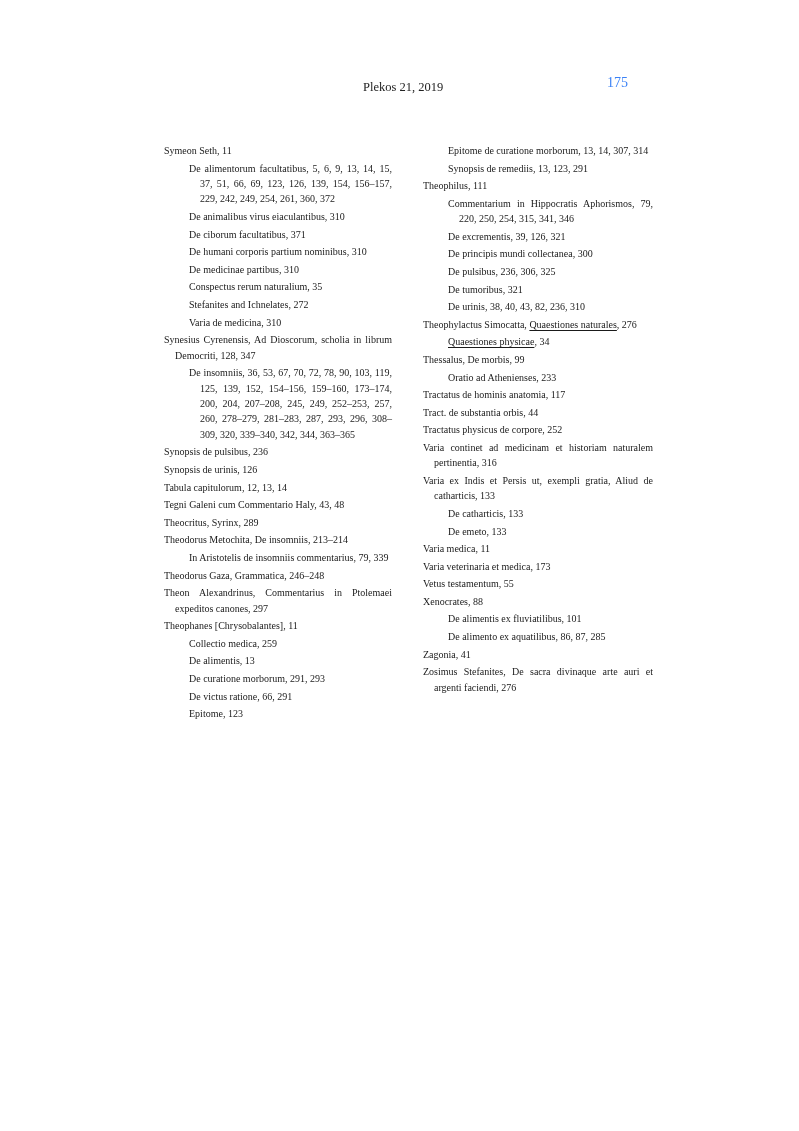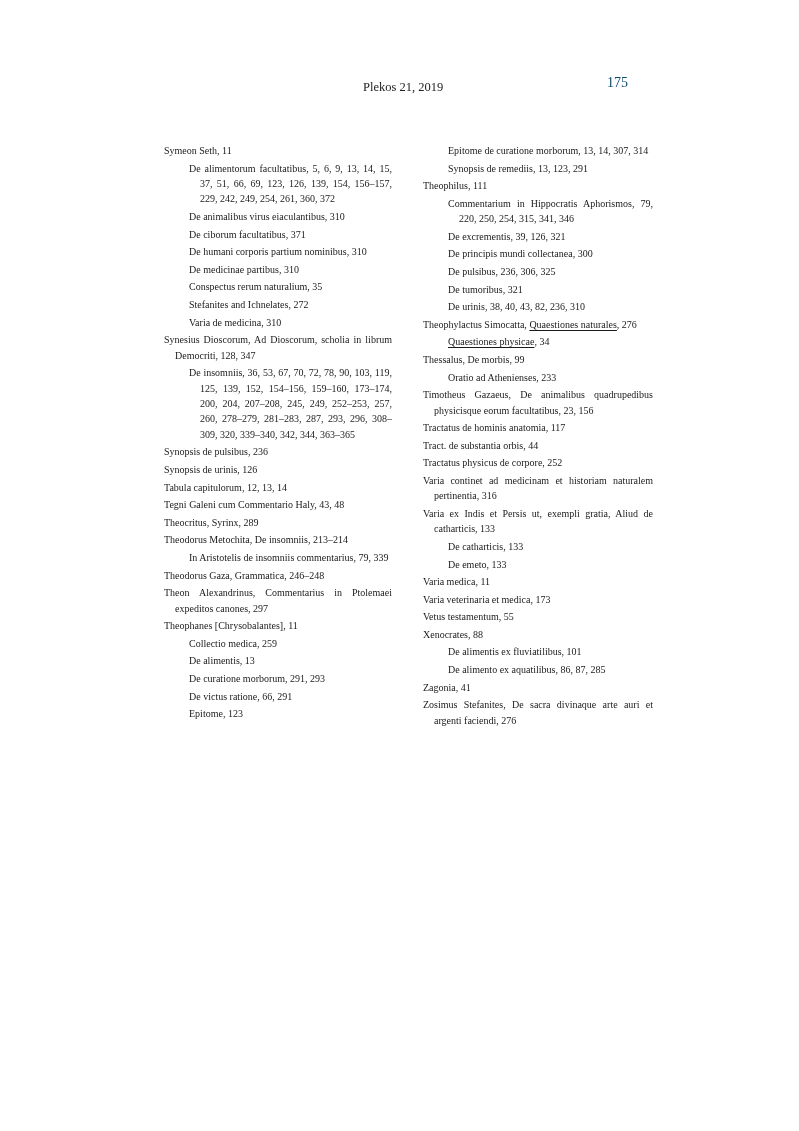--- a/index.html
+++ b/index.html
@@ -27,21 +27,21 @@
     left: 363px;
     top: 8px;
     font-size: 12.5px;
     color: #222;
   }
   .page-number {
     position: absolute;
     left: 607px;
     top: 3px;
     font-size: 14px;
-    color: #0c4a6e;
+    color: #3b82f6;
   }
   .column {
     position: absolute;
     top: 143px;
     width: 228px;
     font-size: 10px;
     line-height: 15.4px;
   }
   .col-left { left: 164px; }
   .col-right { left: 423px; width: 230px; }
@@ -71,21 +71,21 @@
 <div class="column col-left" id="col-left">
     <p class="entry"><span>Symeon Seth, 11</span></p>
     <p class="entry sub"><span class="it">De alimentorum facultatibus</span><span>, 5, 6, 9, 13, 14, 15, 37, 51, 66, 69, 123, 126, 139, 154, 156–157, 229, 242, 249, 254, 261, 360, 372</span></p>
     <p class="entry sub"><span class="it">De animalibus virus eiaculantibus</span><span>, 310</span></p>
     <p class="entry sub"><span class="it">De ciborum facultatibus</span><span>, 371</span></p>
     <p class="entry sub"><span class="it">De humani corporis partium nominibus</span><span>, 310</span></p>
     <p class="entry sub"><span class="it">De medicinae partibus</span><span>, 310</span></p>
     <p class="entry sub"><span class="it">Conspectus rerum naturalium</span><span>, 35</span></p>
     <p class="entry sub"><span class="it">Stefanites and Ichnelates</span><span>, 272</span></p>
     <p class="entry sub"><span class="it">Varia de medicina</span><span>, 310</span></p>
-    <p class="entry"><span>Synesius Dioscorum, </span><span class="it">Ad Dioscorum, scholia in librum Democriti</span><span>, 128, 347</span></p>
+    <p class="entry"><span>Synesius Cyrenensis, </span><span class="it">Ad Dioscorum, scholia in librum Democriti</span><span>, 128, 347</span></p>
     <p class="entry sub"><span class="it">De insomniis</span><span>, 36, 53, 67, 70, 72, 78, 90, 103, 119, 125, 139, 152, 154–156, 159–160, 173–174, 200, 204, 207–208, 245, 249, 252–253, 257, 260, 278–279, 281–283, 287, 293, 296, 308–309, 320, 339–340, 342, 344, 363–365</span></p>
     <p class="entry"><span class="it">Synopsis de pulsibus</span><span>, 236</span></p>
     <p class="entry"><span class="it">Synopsis de urinis</span><span>, 126</span></p>
     <p class="entry"><span class="it">Tabula capitulorum</span><span>, 12, 13, 14</span></p>
     <p class="entry"><span class="it">Tegni Galeni cum Commentario Haly</span><span>, 43, 48</span></p>
     <p class="entry"><span>Theocritus, </span><span class="it">Syrinx</span><span>, 289</span></p>
     <p class="entry"><span>Theodorus Metochita, </span><span class="it">De insomniis</span><span>, 213–214</span></p>
     <p class="entry sub"><span class="it">In Aristotelis de insomniis commentarius</span><span>, 79, 339</span></p>
     <p class="entry"><span>Theodorus Gaza, </span><span class="it">Grammatica</span><span>, 246–248</span></p>
     <p class="entry"><span>Theon Alexandrinus, </span><span class="it">Commentarius in Ptolemaei expeditos canones</span><span>, 297</span></p>
@@ -103,21 +103,20 @@
     <p class="entry sub"><span class="it">Commentarium in Hippocratis Aphorismos</span><span>, 79, 220, 250, 254, 315, 341, 346</span></p>
     <p class="entry sub"><span class="it">De excrementis</span><span>, 39, 126, 321</span></p>
     <p class="entry sub"><span class="it">De principis mundi collectanea</span><span>, 300</span></p>
     <p class="entry sub"><span class="it">De pulsibus</span><span>, 236, 306, 325</span></p>
     <p class="entry sub"><span class="it">De tumoribus</span><span>, 321</span></p>
     <p class="entry sub"><span class="it">De urinis</span><span>, 38, 40, 43, 82, 236, 310</span></p>
     <p class="entry"><span>Theophylactus Simocatta, </span><span class="it ul">Quaestiones naturales</span><span>, 276</span></p>
     <p class="entry sub"><span class="it ul">Quaestiones physicae</span><span>, 34</span></p>
     <p class="entry"><span>Thessalus, </span><span class="it">De morbis</span><span>, 99</span></p>
     <p class="entry sub"><span class="it">Oratio ad Athenienses</span><span>, 233</span></p>
-    <p class="entry"><span>Timotheus Gazaeus, </span><span class="it">De animalibus quadrupedibus physicisque eorum facultatibus</span><span>, 23, 156</span></p>
     <p class="entry"><span class="it">Tractatus de hominis anatomia</span><span>, 117</span></p>
     <p class="entry"><span class="it">Tract. de substantia orbis</span><span>, 44</span></p>
     <p class="entry"><span class="it">Tractatus physicus de corpore</span><span>, 252</span></p>
     <p class="entry"><span class="it">Varia continet ad medicinam et historiam naturalem pertinentia</span><span>, 316</span></p>
     <p class="entry"><span>Varia ex Indis et Persis ut, exempli gratia, </span><span class="it">Aliud de catharticis</span><span>, 133</span></p>
     <p class="entry sub"><span class="it">De catharticis</span><span>, 133</span></p>
     <p class="entry sub"><span class="it">De emeto</span><span>, 133</span></p>
     <p class="entry"><span class="it">Varia medica</span><span>, 11</span></p>
     <p class="entry"><span class="it">Varia veterinaria et medica</span><span>, 173</span></p>
     <p class="entry"><span class="it">Vetus testamentum</span><span>, 55</span></p>

